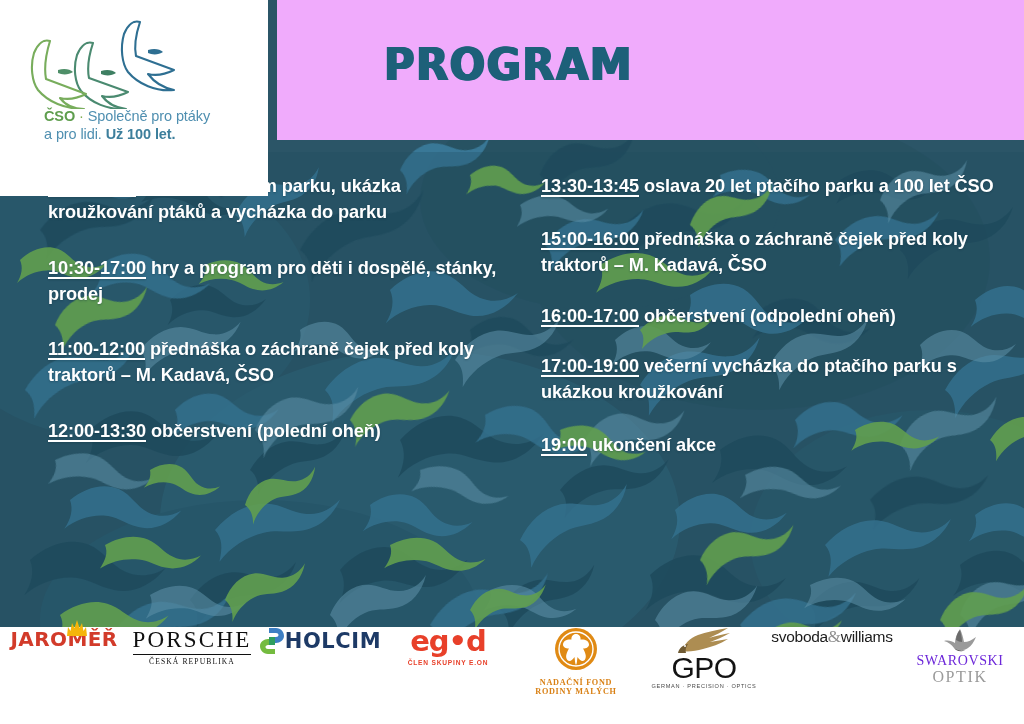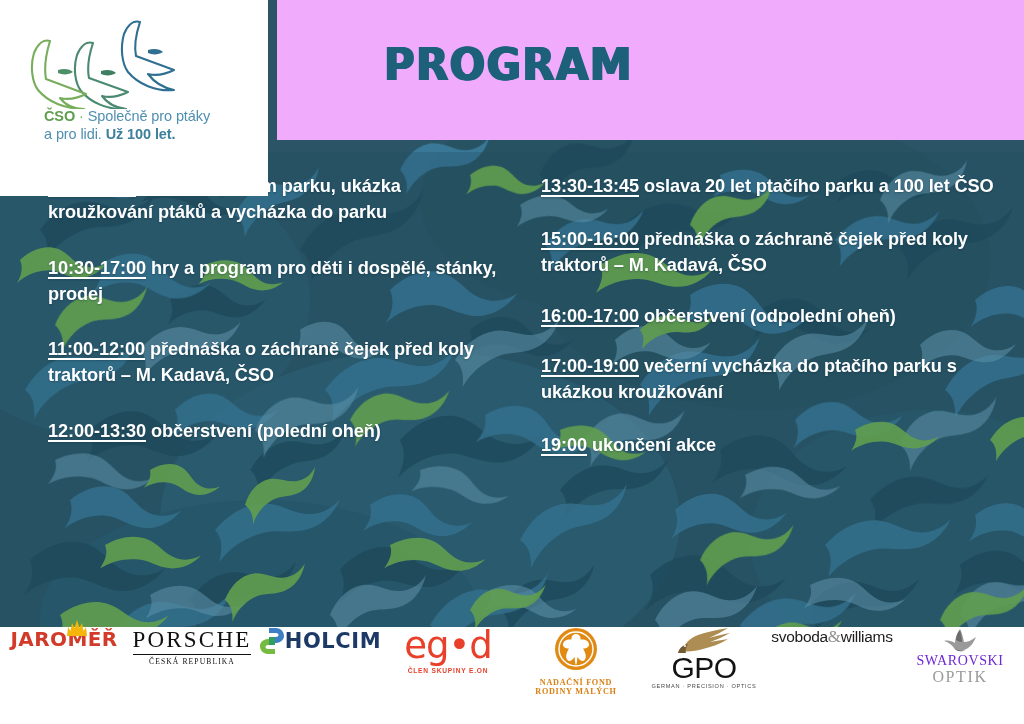--- a/index.html
+++ b/index.html
@@ -202,22 +202,22 @@
     letter-spacing: 0.6px;
   }
 
   
   .egd {
     text-align: center;
   }
   .egd .big {
     display: block;
     font-family: "DejaVu Sans", sans-serif;
-    font-weight: normal;
-    font-size: 37px;
+    font-weight: bold;
+    font-size: 29px;
     color: #e8402a;
     letter-spacing: -1px;
     line-height: 1;
   }
   .egd .sub {
     display: block;
     font-size: 6.6px;
     font-weight: bold;
     color: #e8402a;
     letter-spacing: 0.8px;

